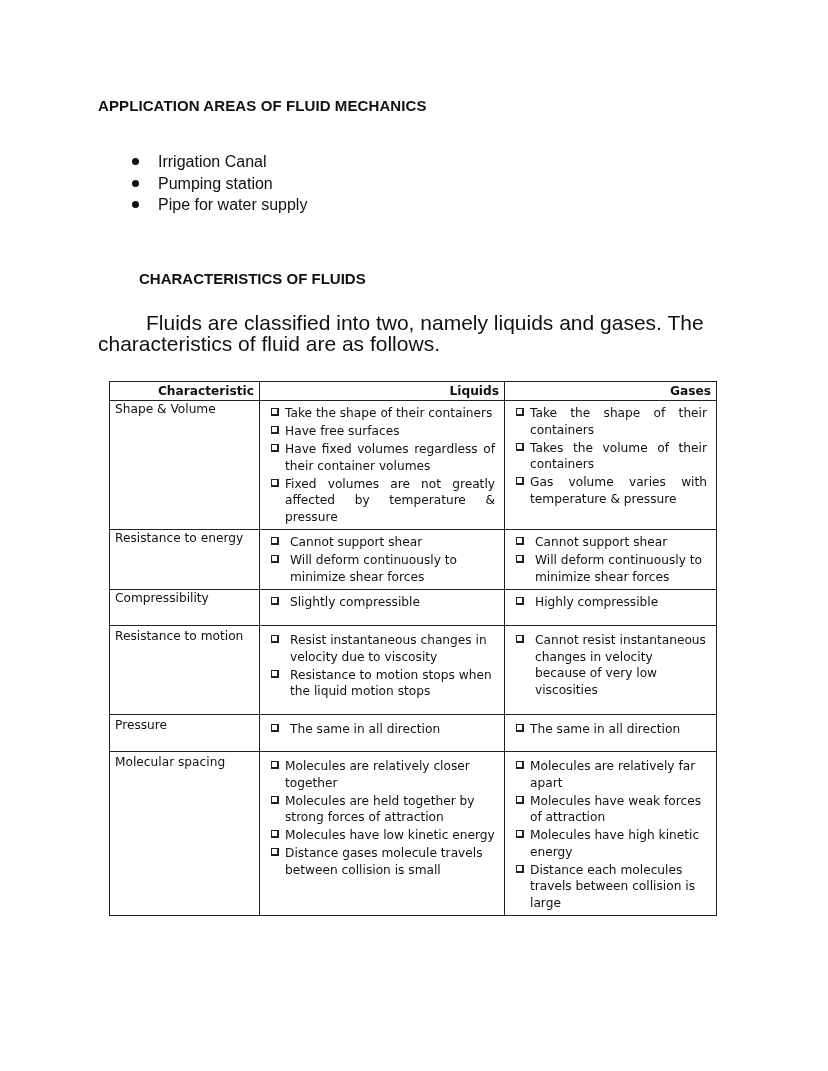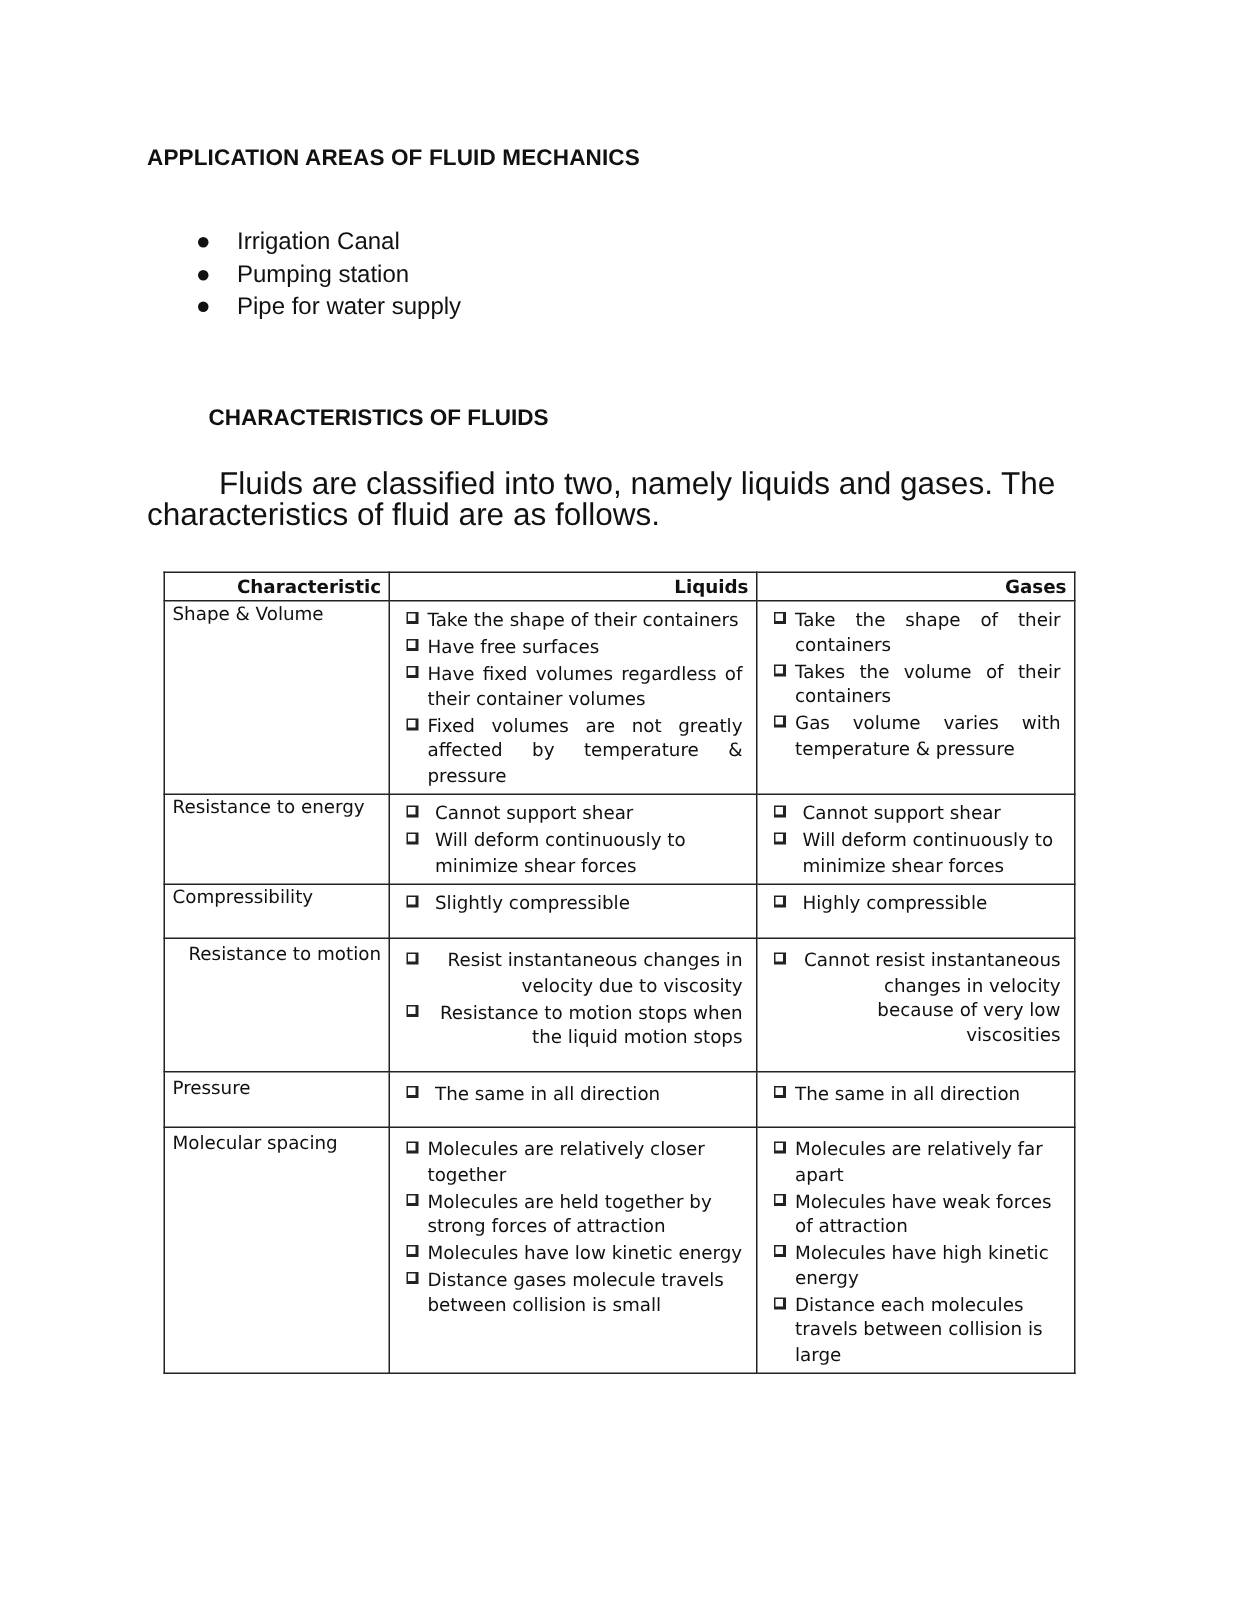--- a/index.html
+++ b/index.html
@@ -38,21 +38,21 @@
   ul.box li { position: relative; padding-left: 16px; margin: 0 0 1.5px 0; }
   ul.box.wide li { padding-left: 21px; }
   ul.box li .chk {
     position: absolute; left: 2px; top: 3px; width: 8px; height: 8px;
     border: 1.3px solid #222; border-right-width: 2.2px; border-bottom-width: 2.2px; box-sizing: border-box;
   }
   .justify { text-align: justify; }
   tr.r-shape td { height: 120px; }
   tr.r-shear td { height: 52px; }
   tr.r-comp td { height: 35px; }
-  tr.r-motion td { height: 86px; padding-top: 2px; text-align: right; }
+  tr.r-motion td { height: 86px; padding-top: 2px; }
   tr.r-press td { height: 34px; padding-top: 2px; }
   tr.r-mol td { height: 154px; padding-top: 2px; }
 </style>
 </head>
 <body>
 
 <div class="doc">
 
   <div class="h1">APPLICATION AREAS OF FLUID MECHANICS</div>
 

